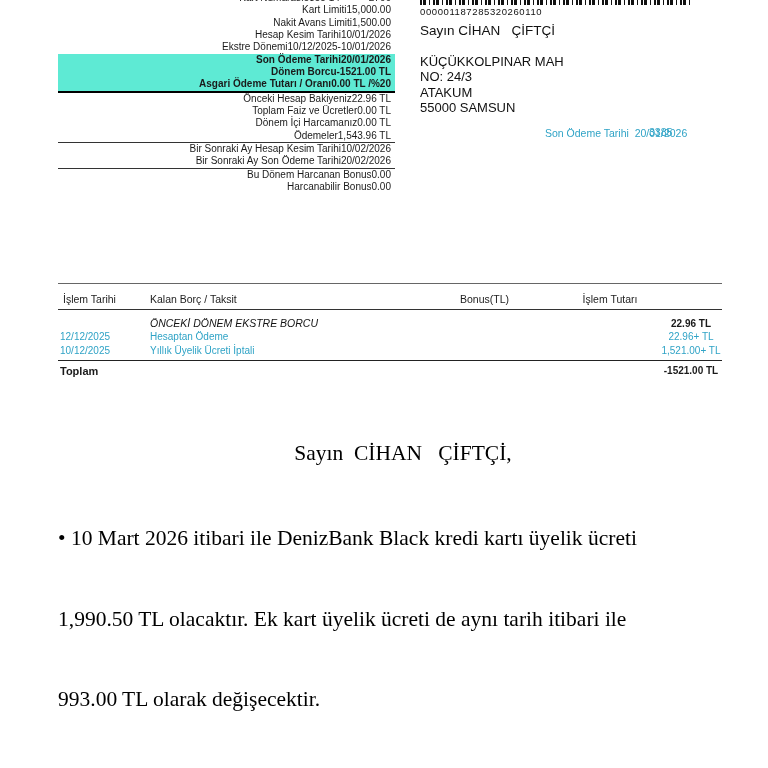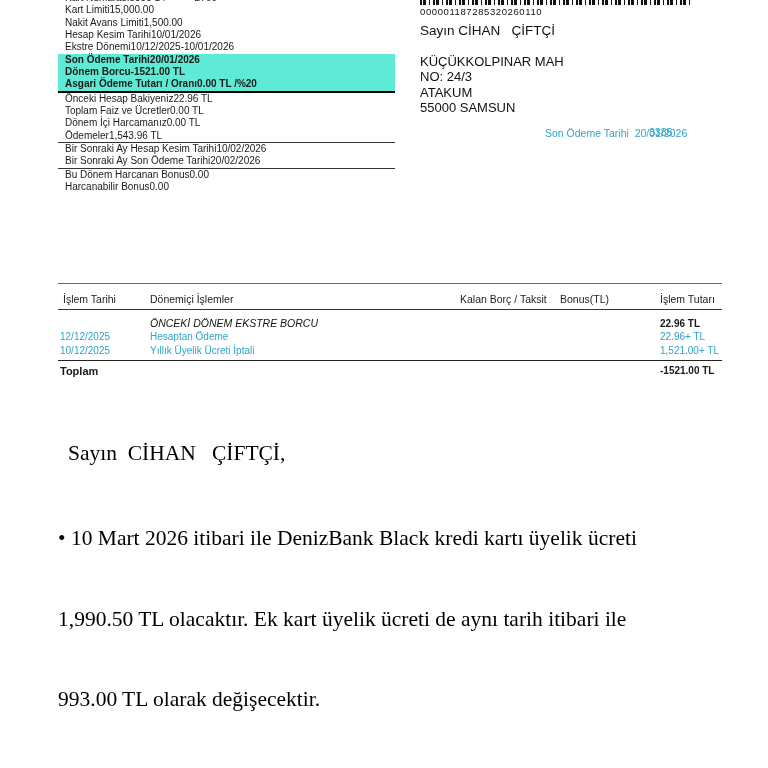--- a/index.html
+++ b/index.html
@@ -1,21 +1,21 @@
 <!DOCTYPE html>
 <html><head>
 <meta charset="utf-8">
 <style>
   html,body{margin:0;padding:0;background:#fff;}
   .page{position:relative;width:768px;height:768px;background:#ffffff;overflow:hidden;
         font-family:"Liberation Sans",sans-serif;color:#1a1a1a;}
 
   
   .summary{position:absolute;left:58px;top:-8px;width:337px;font-size:10px;}
-  .srow{display:flex;justify-content:flex-start;align-items:center;
+  .srow{display:flex;justify-content:flex-end;align-items:center;
         height:12.35px;line-height:12.35px;padding:0 4px 0 7px;}
   .srow .lab{white-space:nowrap;}
   .srow .val{white-space:nowrap;text-align:right;}
   .srow.gray{background:#5eead4;font-weight:bold;}
   .srow.b-thick{border-bottom:2px solid #000;}
   .srow.b-thin{border-bottom:1.4px solid #333;}
 
   
   .recipient{position:absolute;left:420px;top:0;width:330px;}
   .barcode{width:272px;height:5px;
@@ -26,34 +26,34 @@
   .blue{color:#2fa3c6;}
   .code3385{position:absolute;left:649px;top:114px;font-size:10.5px;margin-top:12px;}
   .duedate{position:absolute;left:545px;top:127px;font-size:10.5px;white-space:pre;}
 
   
   .tx{position:absolute;left:58px;top:283px;width:664px;font-size:10px;}
   .tx-grid{display:grid;grid-template-columns:92px 310px 100px 100px 1fr;}
   .tx-head{border-top:1px solid #666;border-bottom:1px solid #333;height:21px;
            align-items:end;padding-bottom:4px;font-size:10.5px;color:#222;}
   .tx-head .c1{padding-left:5px;}
-  .amount{text-align:left;white-space:nowrap;}
+  .amount{text-align:center;white-space:nowrap;}
   .tx-open{padding-top:6px;height:14px;align-items:center;}
   .tx-open .c2{font-size:10.5px;color:#111;font-style:italic;}
   .tx-open .amount{font-weight:bold;}
   .tx-row{height:13.4px;align-items:center;color:#2fa3c6;}
   .tx-row .c1{padding-left:2px;}
   .tx-total{border-top:1.4px solid #222;margin-top:3px;padding-top:4px;font-weight:bold;}
   .tx-total .c1{padding-left:2px;font-size:11px;}
 
   
   .letter{position:absolute;left:58px;top:440px;width:680px;
           font-family:"Liberation Serif",serif;font-size:21.5px;line-height:26.8px;color:#000;}
   .letter div{white-space:pre;}
-  .greet{padding-left:10px;}
+  .greet{padding-left:10px;text-align:center;}
   .para{margin-top:7px;}
   .p1{margin-top:5px;}
 </style>
 </head>
 <body>
 
 <div class="page">
 
   <div class="summary">
     <div class="srow">
@@ -132,21 +132,20 @@
       <div>ATAKUM</div>
       <div>55000 SAMSUN</div>
     </div>
   </div>
   <div class="code3385 blue">3385</div>
   <div class="duedate blue">Son Ödeme Tarihi  20/01/2026</div>
 
   <div class="tx">
     <div class="tx-grid tx-head">
       <span class="c1">İşlem Tarihi</span>
-      <span class="c2">Dönemiçi İşlemler</span>
       <span class="c3">Kalan Borç / Taksit</span>
       <span class="c4">Bonus(TL)</span>
       <span class="amount">İşlem Tutarı</span>
     </div>
     <div class="tx-grid tx-open">
       <span class="c1"></span>
       <span class="c2">ÖNCEKİ DÖNEM EKSTRE BORCU</span>
       <span></span>
       <span></span>
       <span class="amount">22.96 TL</span>

